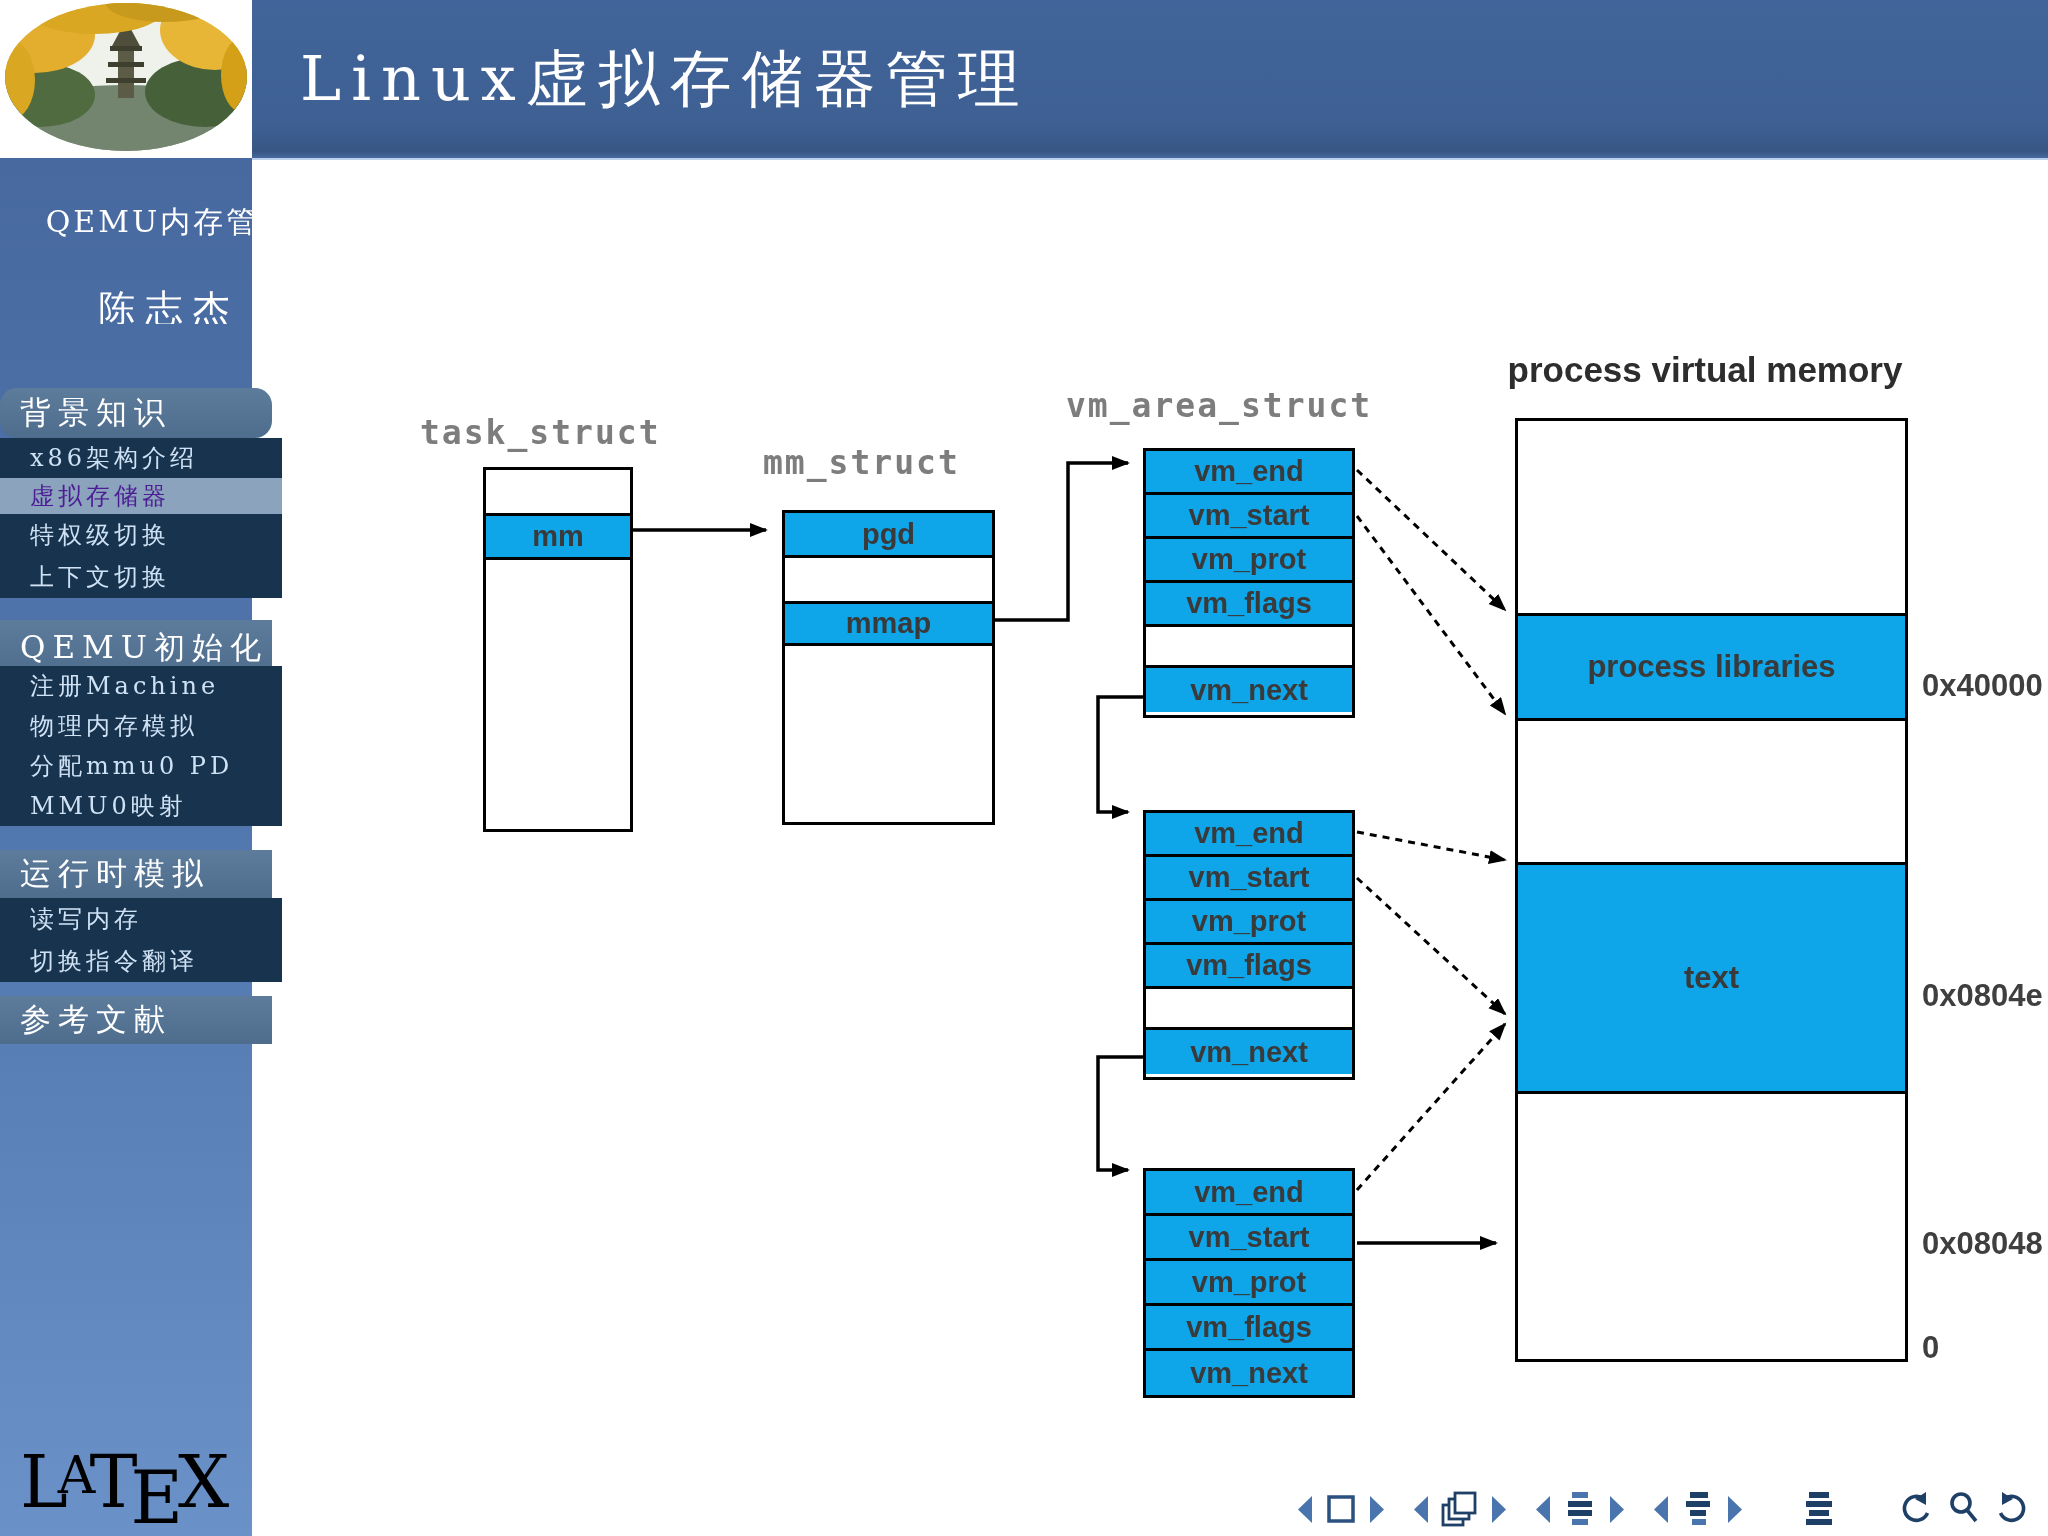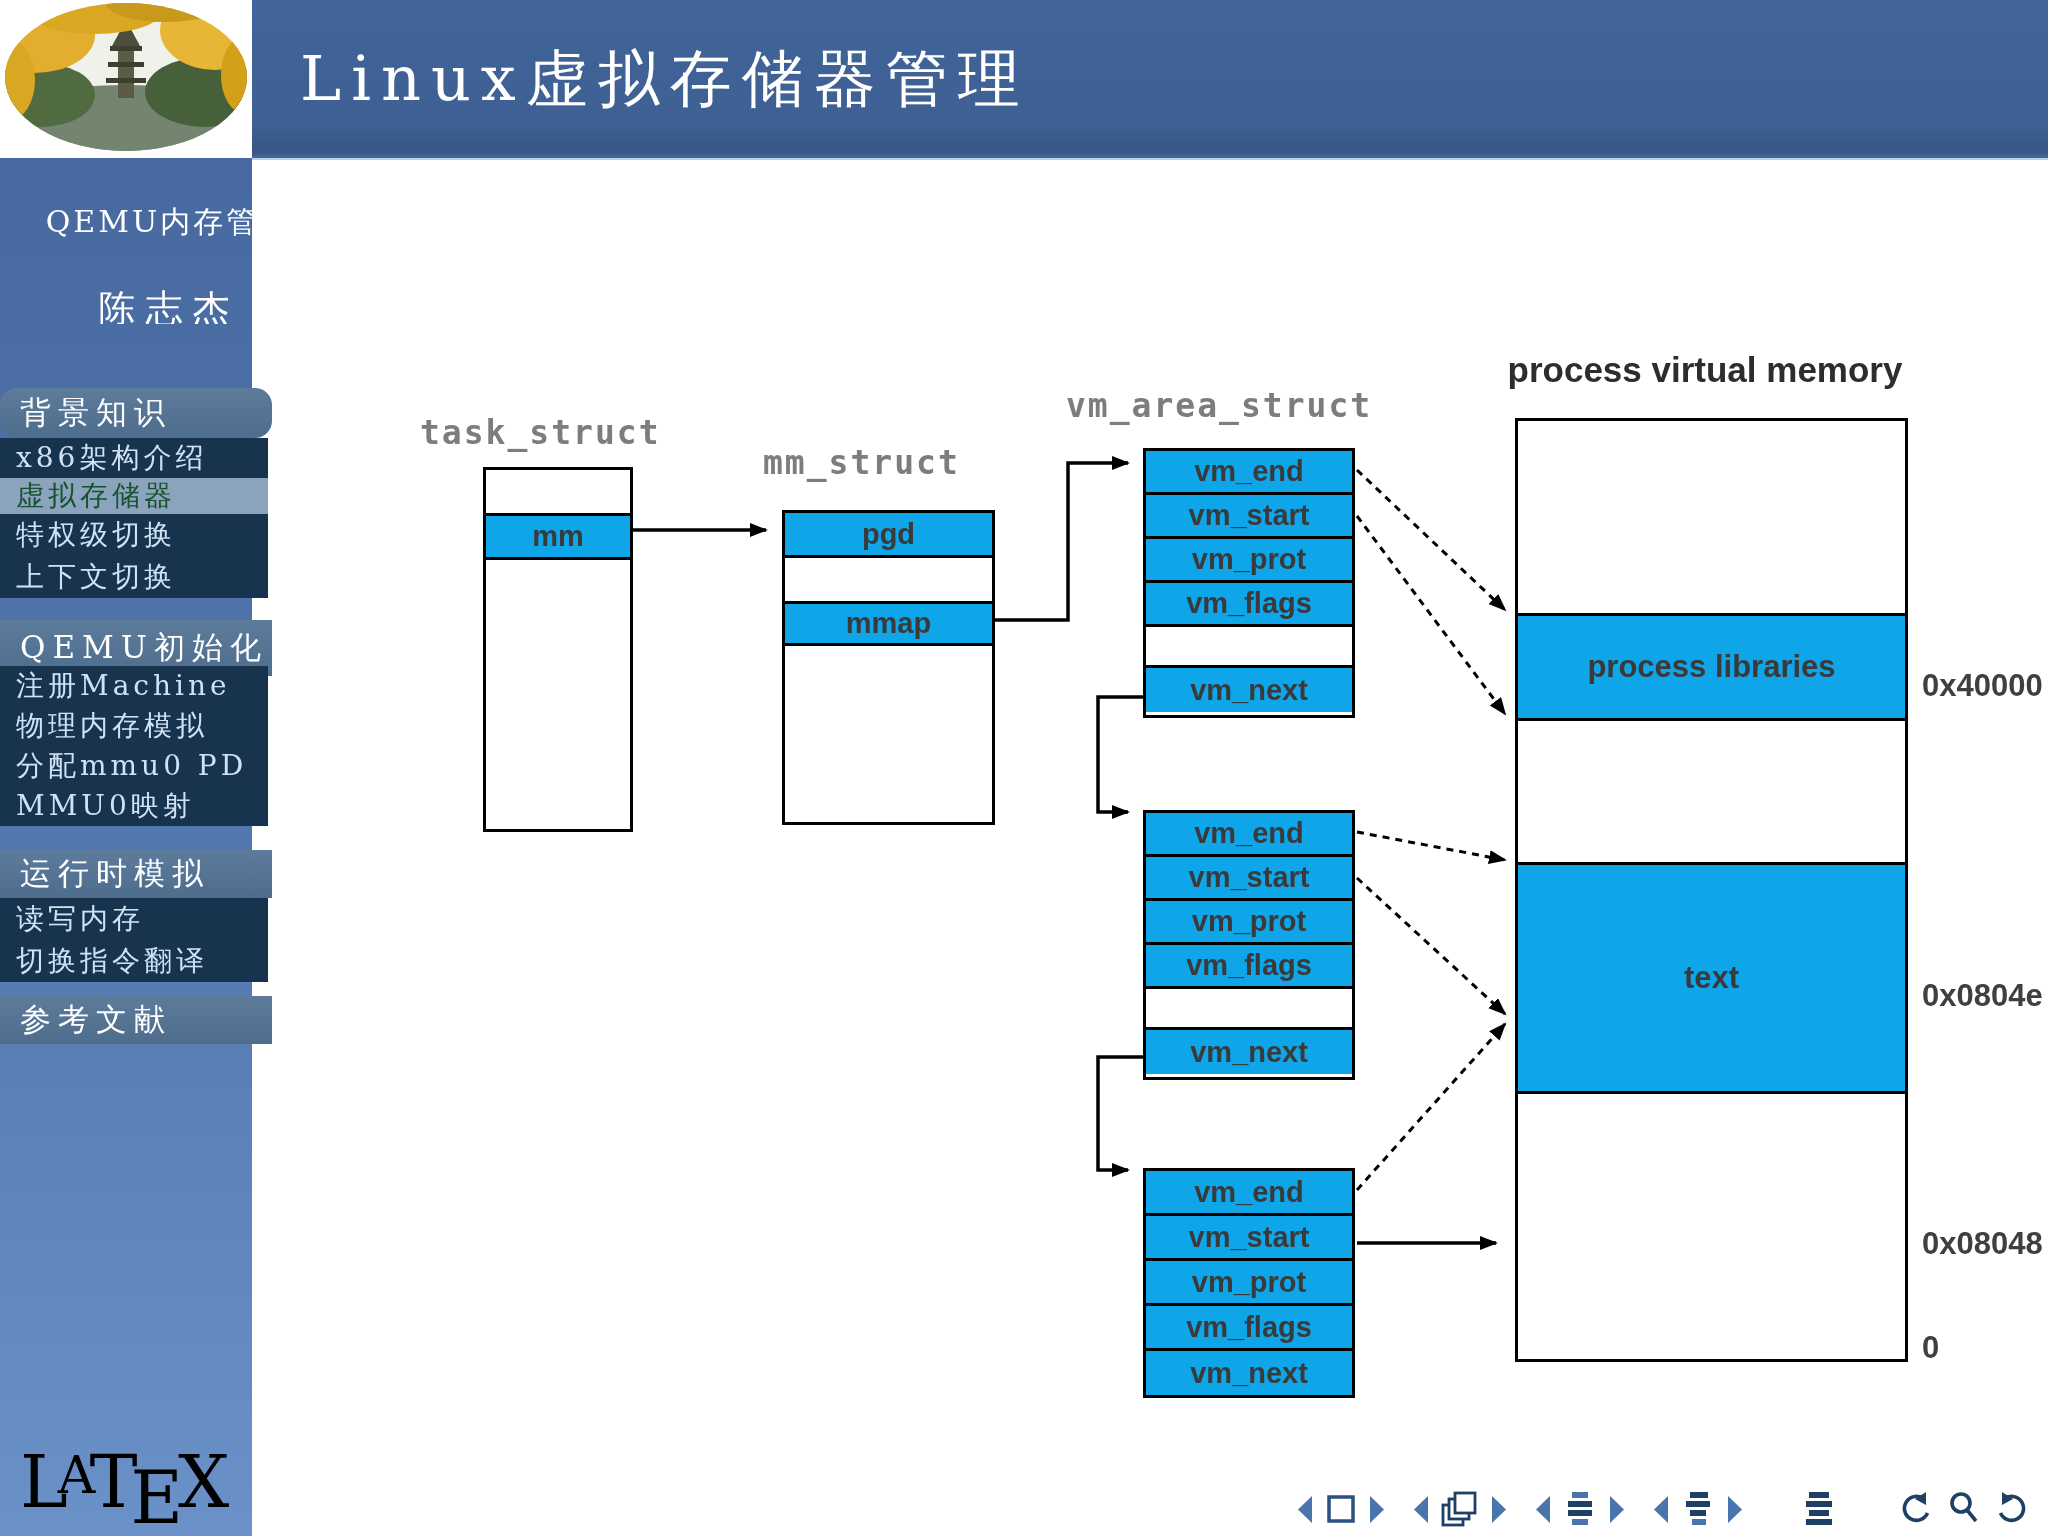--- a/index.html
+++ b/index.html
@@ -26,24 +26,24 @@
     background:linear-gradient(180deg,#47699f 0%,#5379b1 55%,#6b92c8 100%);
   }
   .side-row{position:absolute;left:0;width:252px;color:#fff;white-space:nowrap;overflow:hidden;padding-left:43px;}
   .side-center{text-align:center;}
   .side-section{
     background:linear-gradient(180deg,#5d7b9b 0%,#4e6c8c 100%);
     color:#ffffff;font-size:31px;letter-spacing:7px;padding-left:20px;
     display:flex;align-items:center;
   }
   .side-item{
-    background:#17334e;color:#cfe2f5;font-size:28px;letter-spacing:4px;
-    padding-left:16px;display:flex;align-items:center;
-  }
-  .side-item.active{background:#8ba3bd;color:#14532d;}
+    background:#17334e;color:#cfe2f5;font-size:24px;letter-spacing:4px;
+    padding-left:30px;display:flex;align-items:center;
+  }
+  .side-item.active{background:#8ba3bd;color:#4c1d95;}
   .latex-logo{
     position:absolute;left:20px;top:1282px;color:#000;font-size:72px;
     font-family:"DejaVu Serif",serif;letter-spacing:0;
   }
   .latex-logo .lgA{font-size:52px;vertical-align:14px;margin-left:-10px;margin-right:-4px;}
   .latex-logo .lgE{vertical-align:-16px;margin-left:-7px;margin-right:-5px;}
   .latex-logo .lgT{margin-left:-2px;}
   
   .dlabel{
     position:absolute;font-family:"DejaVu Sans Mono",monospace;font-weight:bold;

